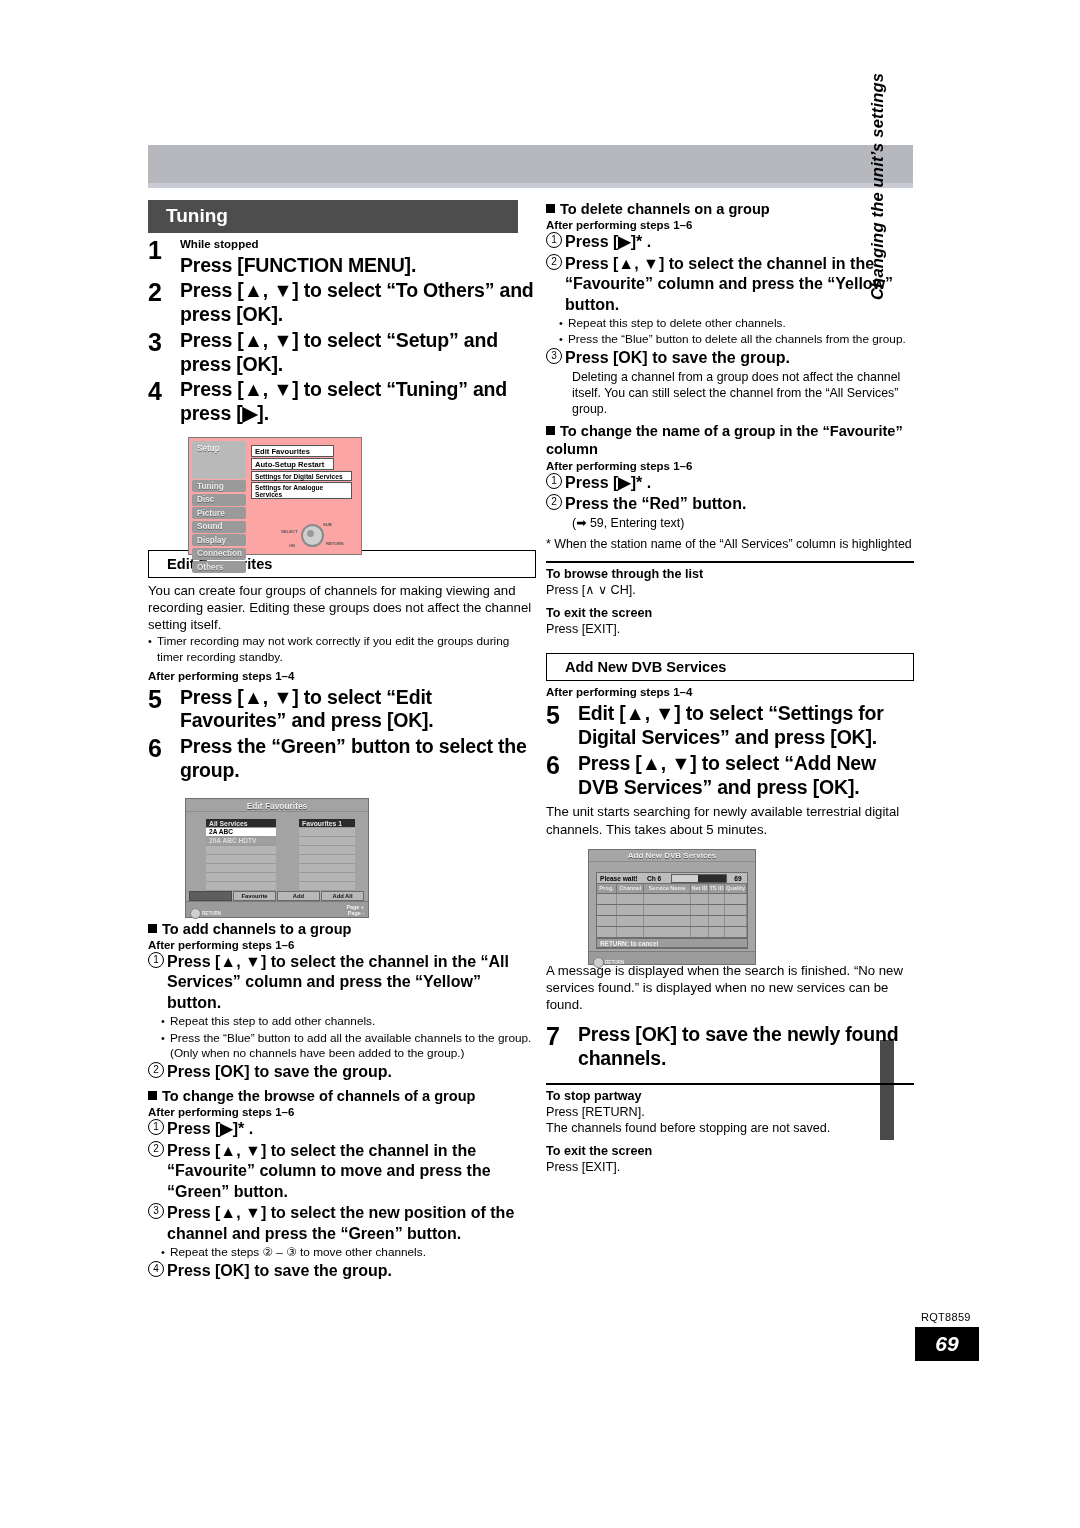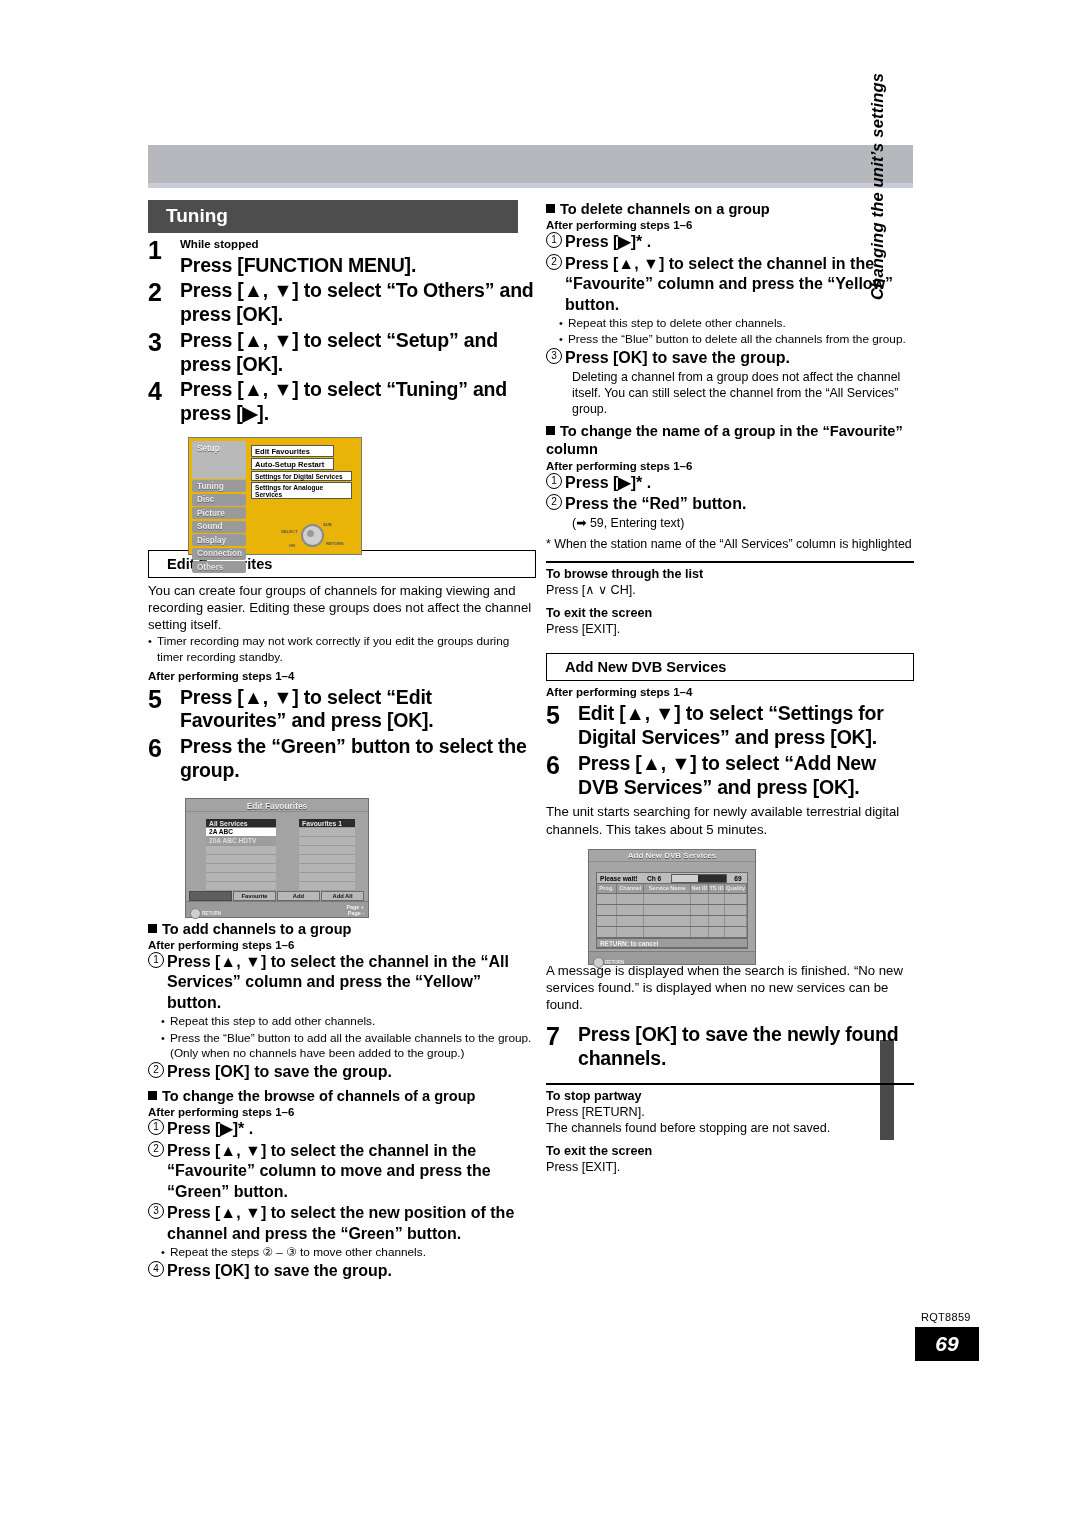--- a/index.html
+++ b/index.html
@@ -53,21 +53,21 @@
       vertical-align:1px;}
   .boxhead{border:1.4px solid #000;font-weight:bold;font-size:14.6px;
            padding:5px 0 5px 18px;box-sizing:border-box;margin-bottom:4px;}
   .rule{border-top:2.6px solid #000;margin:9px 0 3px 0;}
   .subhead{font-weight:bold;font-size:12.6px;line-height:1.3;}
   .subtxt{font-size:12.6px;line-height:1.3;}
   .footnote{font-size:12.4px;line-height:1.3;margin-top:5px;}
 
   
   .shot-setup{position:absolute;left:188px;top:437px;width:172px;height:116px;
-              background:#eab308;border:1px solid #7a7a7a;}
+              background:#fca5a5;border:1px solid #7a7a7a;}
   .sm-left{position:absolute;left:3px;top:3px;width:54px;}
   .sm-tab{background:#9a9a9a;color:#e9e9e9;font-size:8.2px;font-weight:bold;
           padding:1.5px 0 1.5px 5px;margin-bottom:1.5px;border-radius:2px;
           text-shadow:0 1px 0 #666;}
   .sm-tab.sel{background:#b9b9b9;color:#f5f5f5;height:33px;padding-top:3px;}
   .sm-right{position:absolute;left:62px;top:7px;width:104px;}
   .sm-item{background:#fff;border:1px solid #555;font-size:7.6px;font-weight:bold;
            padding:0.5px 0 0.5px 3px;margin-bottom:1px;color:#000;}
   .sm-item.w1{width:78px;}
   .sm-item.w2{width:78px;}

